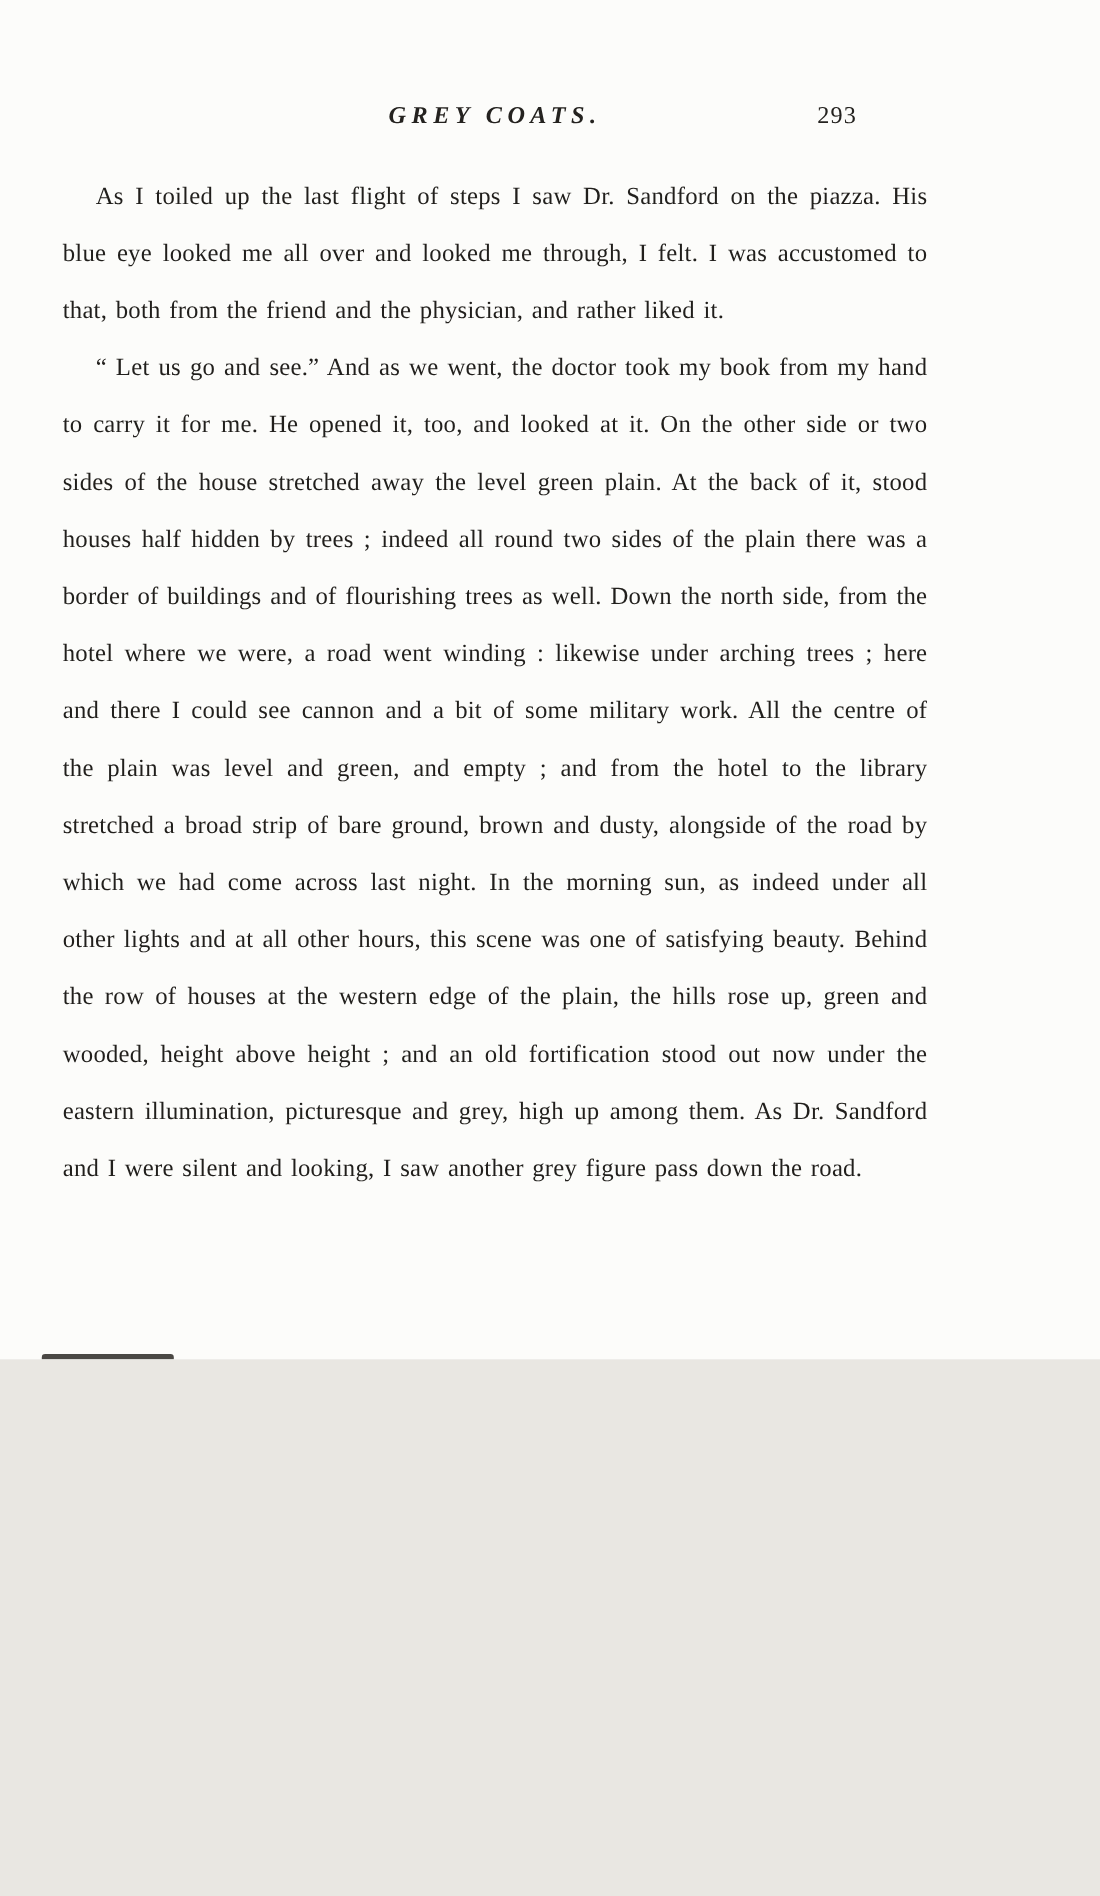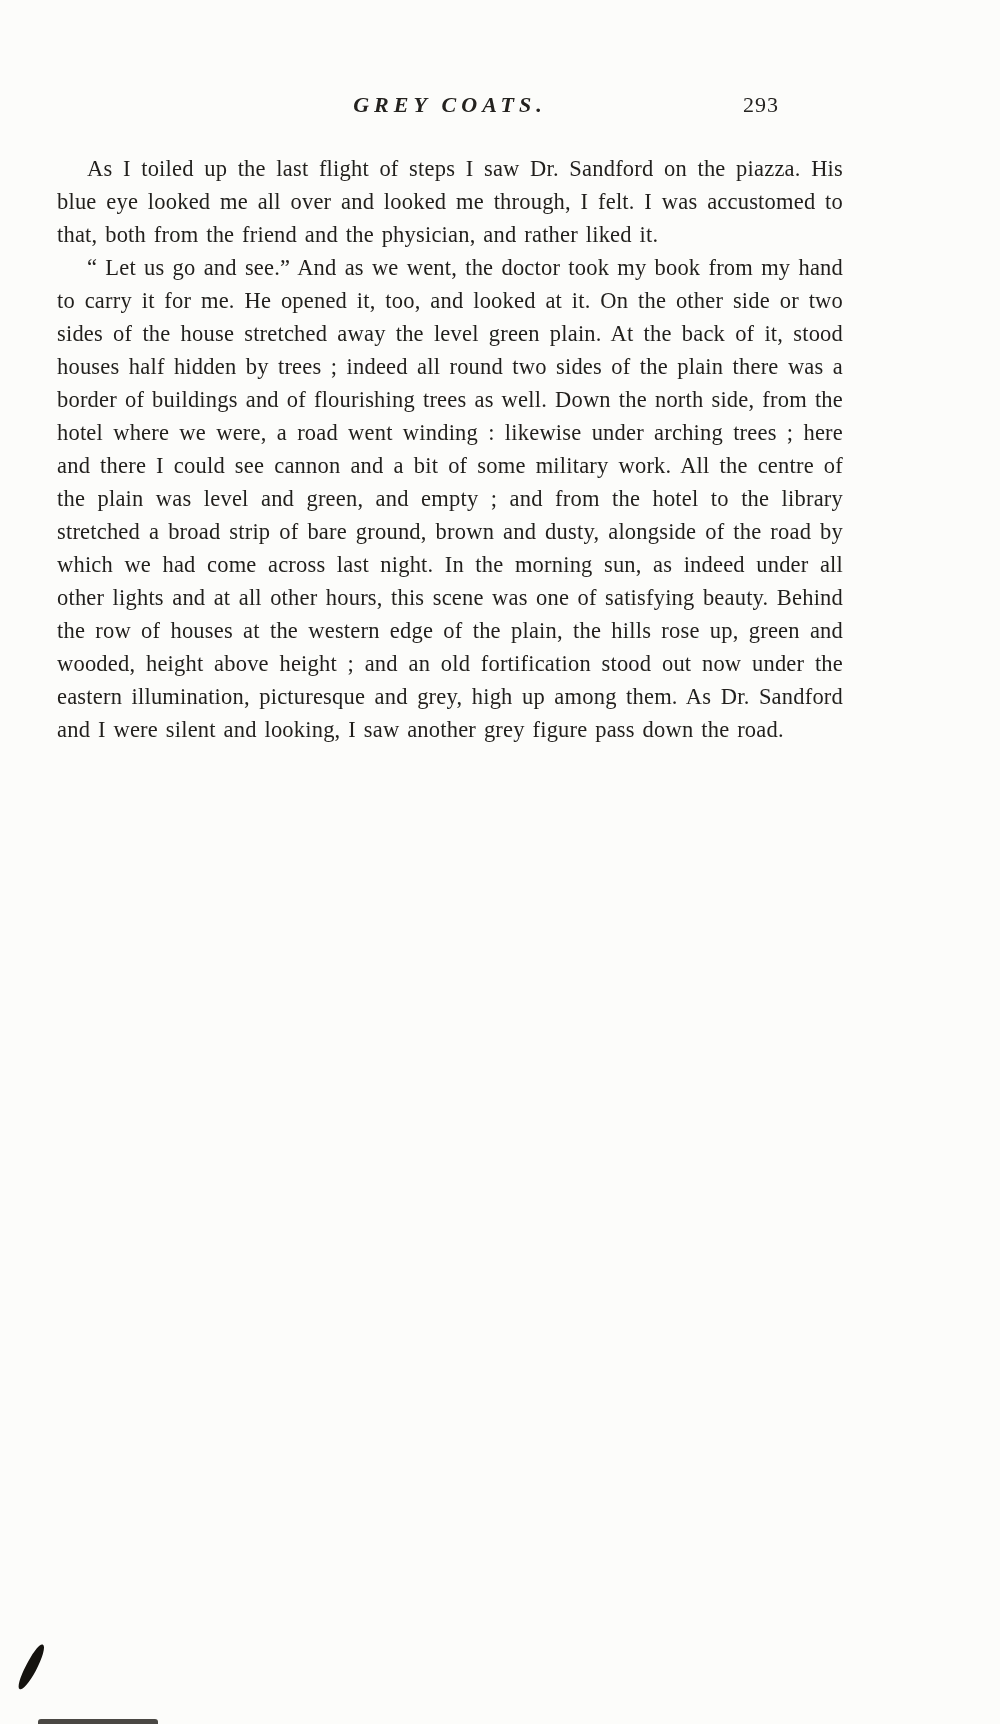--- a/index.html
+++ b/index.html
@@ -3,21 +3,21 @@
 <meta charset="utf-8">
 <style>
   html, body {
     margin: 0;
     padding: 0;
     background: #e9e7e2;
   }
   .page {
     position: relative;
     width: 1000px;
-    height: 1724px;
+    height: 1236px;
     margin: 0 auto;
     background: #fcfcfa;
     box-sizing: border-box;
     padding: 92px 157px 0 57px;
     font-family: "Liberation Serif", "DejaVu Serif", serif;
     color: #211f1c;
     overflow: hidden;
   }
   .header {
     position: relative;
@@ -38,21 +38,21 @@
     right: 64px;
     top: 0;
     font-size: 22px;
     letter-spacing: 1px;
     color: #24221f;
     text-align: center;
   }
   .body-text p {
     margin: 0;
     font-size: 22.5px;
-    line-height: 33px;
+    line-height: 52px;
     text-align: justify;
     text-indent: 30px;
     word-spacing: 2px;
     letter-spacing: 0.2px;
   }
   .scan-artifact {
     position: absolute;
     left: 26px;
     top: 1642px;
     width: 11px;

